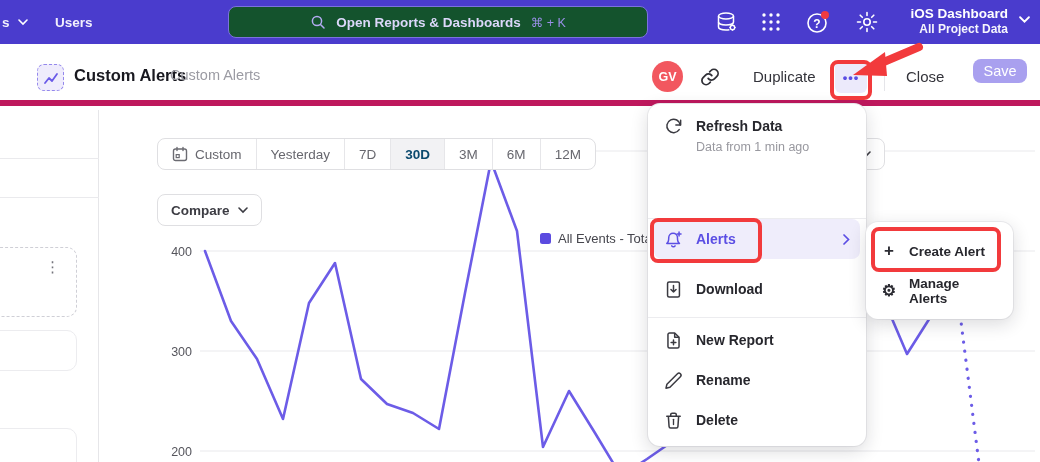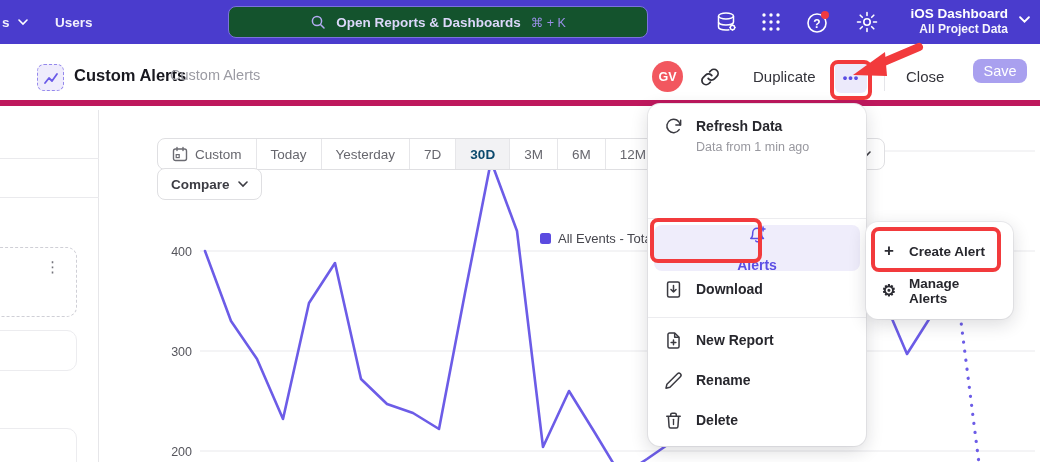--- a/index.html
+++ b/index.html
@@ -59,21 +59,21 @@
   
   .seg-control { position:absolute; left:157px; top:138px; height:32px; display:flex; align-items:stretch;
     border:1px solid #dfdfe2; border-radius:8px; background:#fff; overflow:hidden; z-index:3; }
   .seg { display:flex; align-items:center; gap:7px; padding:0 14px; font-size:13.5px; color:#67676e;
     border-right:1px solid #e6e6e9; cursor:pointer; white-space:nowrap; }
   .seg:last-child { border-right:none; }
   .seg.sel { background:#f2f2f4; color:#0c4a6e; font-weight:700; }
   .pill-btn { position:absolute; height:32px; border:1px solid #dfdfe2; border-radius:8px; background:#fff;
     display:flex; align-items:center; gap:8px; padding:0 13px; font-size:13.5px; font-weight:600;
     color:#3c3c43; cursor:pointer; z-index:3; }
-  .compare-btn { left:157px; top:168px; }
+  .compare-btn { left:157px; top:194px; }
   .hidden-btn { left:792px; top:138px; width:93px; justify-content:flex-end; z-index:2; }
   .line-btn { left:895px; top:138px; }
 
   
   .menu { position:absolute; left:648px; top:104px; width:218px; height:342px; background:#fff;
     border-radius:12px; box-shadow:0 5px 18px rgba(25,25,40,.16), 0 0 0 1px #f0f0f2; z-index:10; }
   .mi { position:absolute; left:0; width:258px; display:flex; align-items:center; gap:13px;
     padding:0 16px; cursor:pointer; color:#27272d; font-size:14px; font-weight:600; }
   .mi .micon { width:19px; height:19px; flex:0 0 19px; color:#3a3a41; }
   .mi .grow { flex:1; }
@@ -224,23 +224,20 @@
   <div class="seg-control">
       <div class="seg">
     <svg width="16" height="16" viewBox="0 0 16 16">
       <rect x="1.5" y="3" width="13" height="11.5" rx="2" fill="none" stroke="#6b6b72" stroke-width="1.4"></rect>
       <path d="M5 1.5v3M11 1.5v3" stroke="#6b6b72" stroke-width="1.4" stroke-linecap="round"></path>
       <rect x="4.2" y="8.6" width="3" height="3" fill="none" stroke="#6b6b72" stroke-width="1.2"></rect>
     </svg>
   <span>Custom</span>
       </div>
       <div class="seg">
-        <span>Today</span>
-      </div>
-      <div class="seg">
         <span>Yesterday</span>
       </div>
       <div class="seg">
         <span>7D</span>
       </div>
       <div class="seg sel">
         <span>30D</span>
       </div>
       <div class="seg">
         <span>3M</span>
@@ -273,21 +270,21 @@
         <path d="M21 4v6h-6" fill="none" stroke="currentColor" stroke-width="1.9" stroke-linecap="round" stroke-linejoin="round"></path>
         <path d="M20.5 10a8.5 8.5 0 1 0-1.3 6" fill="none" stroke="currentColor" stroke-width="1.9" stroke-linecap="round"></path>
       </svg>
       <span class="grow">Refresh Data</span>
     </div>
     <div class="menu-sub">Data from 1 min ago</div>
 
 
     <div class="menu-divider" style="top:114px"></div>
 
-    <div class="mi alerts" style="top:121px;height:46px;flex-direction:column;">
+    <div class="mi alerts" style="top:115px;height:40px;">
       <svg class="micon" viewBox="0 0 24 24">
         <path d="M17 9.5a5.5 5.5 0 0 0-11 0c0 6-2.5 7.5-2.5 7.5h16s-2.5-1.5-2.5-7.5" fill="none" stroke="currentColor" stroke-width="1.9" stroke-linecap="round" stroke-linejoin="round"></path>
         <path d="M9.8 20a2.4 2.4 0 0 0 4.2 0" fill="none" stroke="currentColor" stroke-width="1.9" stroke-linecap="round"></path>
         <path d="M19 2.5v5M16.5 5h5" stroke="currentColor" stroke-width="1.9" stroke-linecap="round"></path>
       </svg>
       <span class="grow">Alerts</span>
       <svg width="7" height="11" viewBox="0 0 7 11">
           <path d="M1 1l4.5 4.5L1 10" fill="none" stroke="#5b4ee4" stroke-width="1.7" stroke-linecap="round"></path>
         </svg>
     </div>

